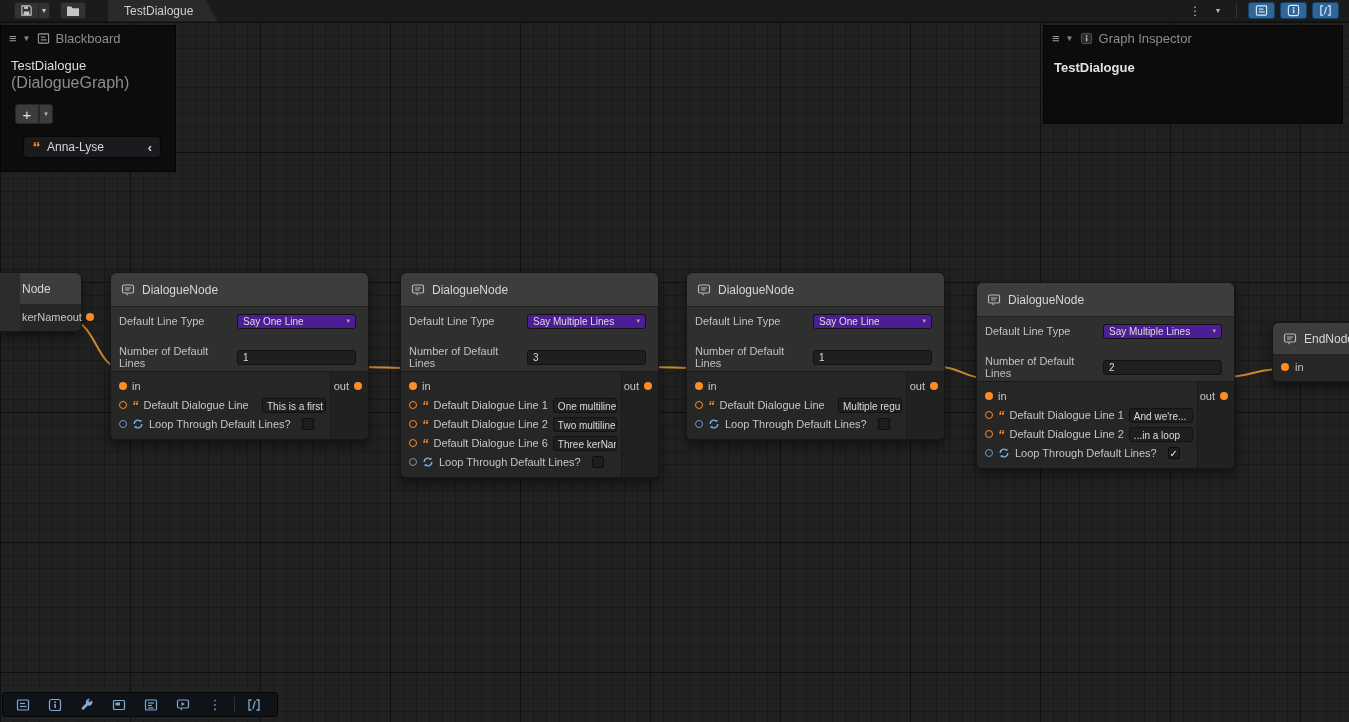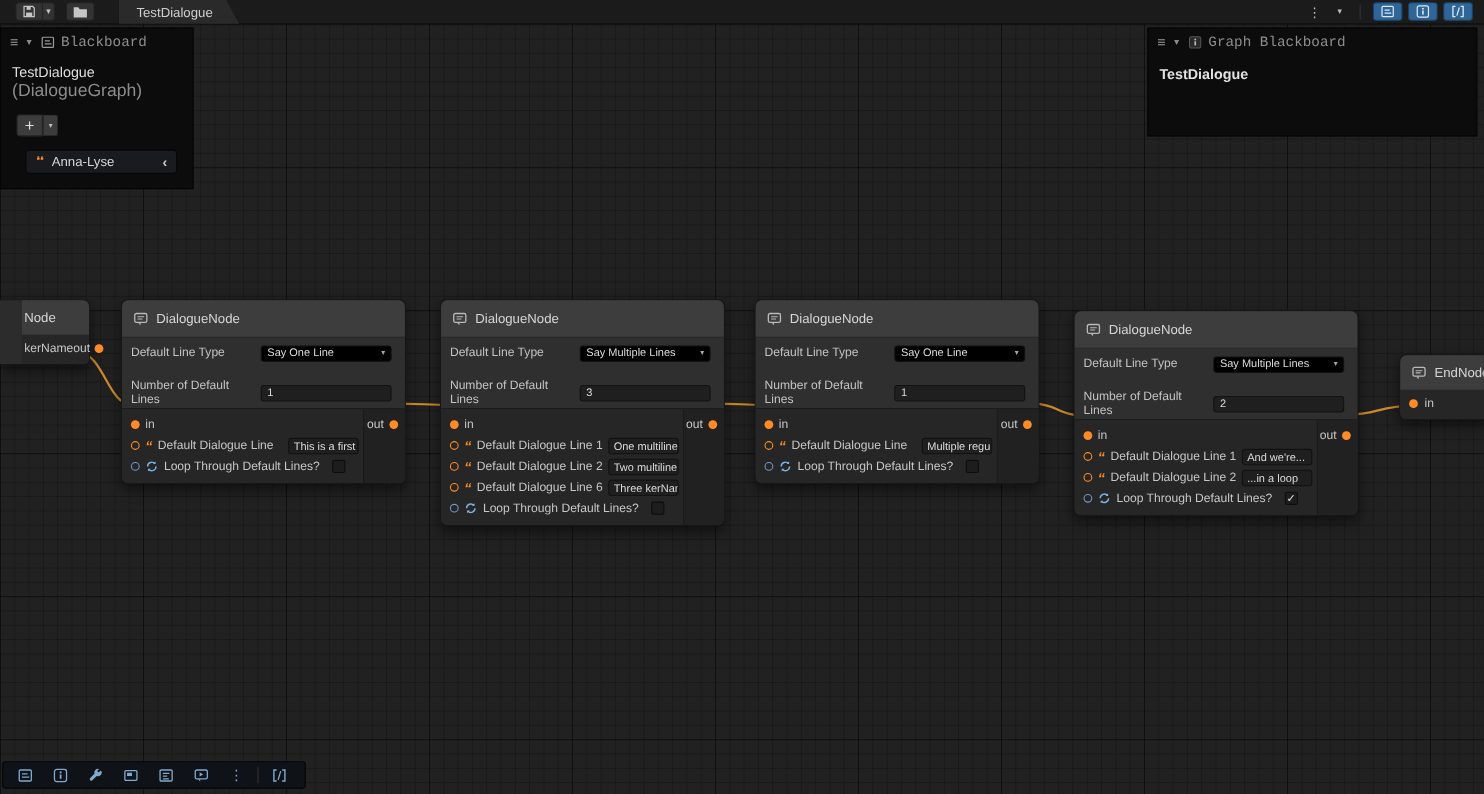--- a/index.html
+++ b/index.html
@@ -36,21 +36,21 @@
   .toggle-blue{height:17px;min-width:27px;display:flex;align-items:center;justify-content:center;
     background:#2f6597;border:1px solid #1a4064;border-radius:3px;color:#d9eaf8;cursor:pointer;}
   .kebab{color:#bdbdbd;font-size:12px;background:transparent;border:none;}
 
   
   .panel{position:absolute;background:#0c0c0d;border:1px solid #050505;z-index:20;color:#cfcfcf;}
   .panel-header{display:flex;align-items:center;gap:6px;height:24px;padding:0 8px;}
   .hamburger{color:#9a9a9a;font-size:13px;cursor:pointer;}
   .collapse{color:#8a8a8a;font-size:8px;cursor:pointer;}
   .p-icon{color:#9a9a9a;display:flex;align-items:center;}
-  .p-title{color:#8e8e8e;font-size:13px;font-family:Liberation Mono, monospace;}
+  .p-title{color:#8e8e8e;font-size:13px;}
   .blackboard{left:0;top:25px;width:176px;height:147px;}
   .bb-title{padding:8px 10px 0 10px;font-size:13px;color:#dedede;}
   .bb-sub{padding:1px 10px 0 10px;font-size:16px;color:#8c8c8c;}
   .bb-addrow{display:flex;align-items:center;padding:12px 0 0 14px;}
   .add-btn{width:24px;height:20px;background:#3c3c3c;border:1px solid #262626;border-radius:3px 0 0 3px;
     color:#e0e0e0;font-size:15px;line-height:1;cursor:pointer;}
   .add-dd{width:14px;height:20px;background:#3c3c3c;border:1px solid #262626;border-left:1px solid #2a2a2a;
     border-radius:0 3px 3px 0;color:#bdbdbd;font-size:7px;cursor:pointer;padding:0;}
   .bb-item{display:flex;align-items:center;gap:7px;margin:12px 14px 0 22px;height:22px;
     background:#191b1f;border:1px solid #060607;border-radius:4px;padding:0 8px;cursor:pointer;}
@@ -63,21 +63,21 @@
 
   
   .node{position:absolute;z-index:2;background:#2c2c2c;border:1px solid #171717;border-radius:6px;
     box-shadow:0 5px 12px rgba(0,0,0,.5);font-size:11px;color:#c9c9c9;}
   .node-title{display:flex;align-items:center;gap:7px;height:34px;padding:0 10px;background:#3d3d3d;
     border-bottom:1px solid #222;border-radius:6px 6px 0 0;font-size:12px;color:#d6d6d6;}
   .n-icon{color:#b9b9b9;display:flex;align-items:center;}
   .node-props{padding:6px 12px 6px 8px;background:#2f2f2f;display:flex;flex-direction:column;gap:20px;}
   .prop-row{display:flex;align-items:center;height:16px;}
   .prop-label{width:118px;flex:none;color:#c2c2c2;font-size:11px;}
-  .dropdown{flex:1;height:15px;background:#000000;border:1px solid #121212;border-radius:3px;
+  .dropdown{flex:1;height:15px;background:#4c1d95;border:1px solid #121212;border-radius:3px;
     display:flex;align-items:center;padding:0 5px;color:#dcdcdc;font-size:10px;cursor:pointer;
     overflow:hidden;white-space:nowrap;}
   .dropdown .dd-arrow{margin-left:auto;font-size:7px;color:#a8a8a8;}
   .textfield{flex:1;height:15px;background:#1f1f1f;border:1px solid #121212;border-radius:3px;
     display:flex;align-items:center;padding:0 5px;color:#dcdcdc;font-size:10px;overflow:hidden;white-space:nowrap;}
   .node-ports{display:flex;background:#262626;border-top:1px solid #1b1b1b;border-radius:0 0 6px 6px;}
   .ports-in{flex:1;padding:6px 4px 7px 8px;display:flex;flex-direction:column;gap:3px;}
   .ports-out{width:38px;background:#212121;border-left:1px solid #191919;border-radius:0 0 6px 0;
     padding:6px 6px 0 0;}
   .port-row{display:flex;align-items:center;gap:5px;height:16px;}
@@ -208,21 +208,21 @@
     <div class="panel-header">
       <span class="hamburger">≡</span>
       <span class="collapse">▼</span>
       <span class="p-icon">
         <svg width="13" height="13" viewBox="0 0 14 14">
             <rect x="1.5" y="1.5" width="11" height="11" rx="2" fill="#2a2a2a" stroke="#555" stroke-width="1"></rect>
             <rect x="6.3" y="6" width="1.6" height="4" fill="#bbb"></rect>
             <circle cx="7.1" cy="4.2" r="0.95" fill="#bbb"></circle>
           </svg>
       </span>
-      <span class="p-title">Graph Blackboard</span>
+      <span class="p-title">Graph Inspector</span>
     </div>
     <div class="gi-title">TestDialogue</div>
   </div>
 
   <div class="node start-node" style="left:0;top:272px;width:82px">
     <div class="node-title">
       <span>Node</span>
     </div>
     <div class="start-ports">
       <span class="port-label">kerName</span>

